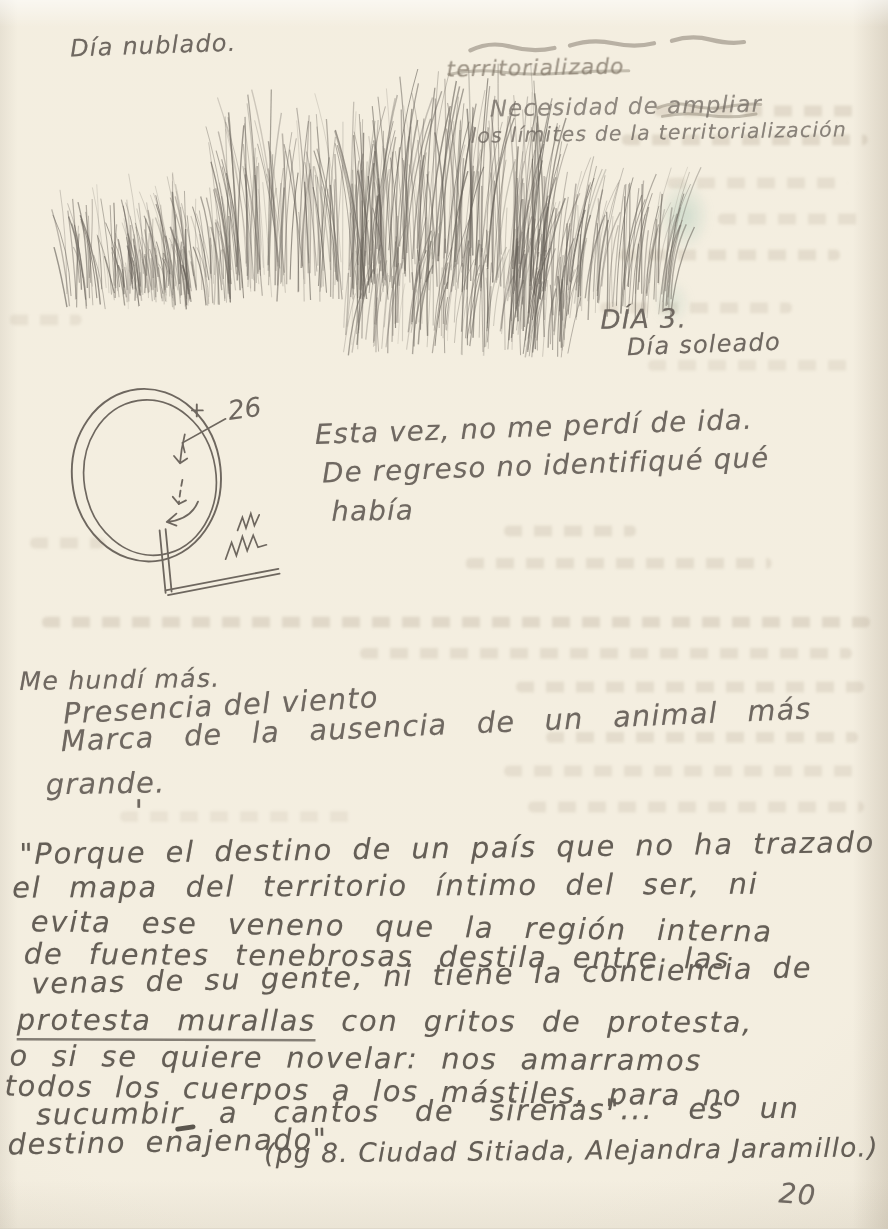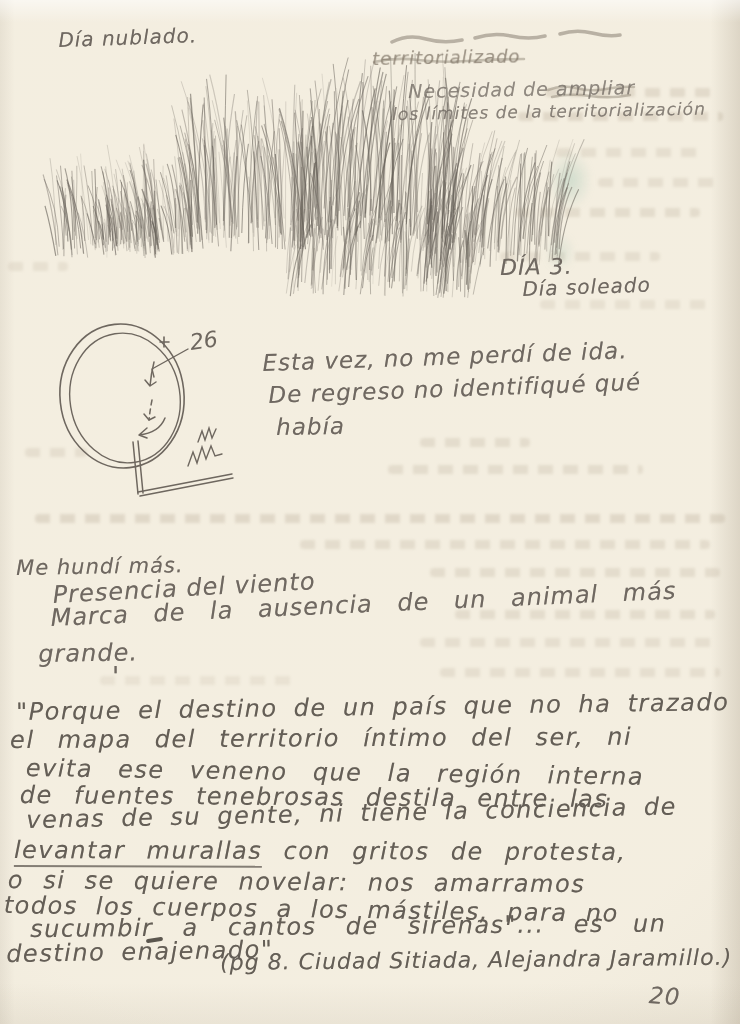--- a/index.html
+++ b/index.html
@@ -788,21 +788,21 @@
 
   <div class="hw" style="left:38px;top:640px;font-size:24px;transform:rotate(-1deg);">grande.</div>
 
   <div class="hw" style="left:112px;top:662px;font-size:26px;">'</div>
 
   <div class="hw quote" style="left:16px;top:698px;transform:rotate(-0.8deg);">"Porque el destino de un país que no ha trazado</div>
   <div class="hw quote" style="left:10px;top:726px;word-spacing:14px;transform:rotate(-0.3deg);">el mapa del territorio íntimo del ser, ni</div>
   <div class="hw quote" style="left:26px;top:754px;word-spacing:16px;transform:rotate(0.8deg);">evita ese veneno que la región interna</div>
   <div class="hw quote" style="left:20px;top:781px;word-spacing:12px;transform:rotate(0.4deg);">de fuentes tenebrosas destila entre las</div>
   <div class="hw quote" style="left:26px;top:806px;transform:rotate(-1.2deg);">venas de su gente, ni tiene la conciencia de</div>
-  <div class="hw quote" style="left:14px;top:836px;word-spacing:12px;transform:rotate(0.2deg);"><span class="underlined">levantar murallas</span><span> con gritos de protesta,</span></div>
+  <div class="hw quote" style="left:14px;top:836px;word-spacing:12px;transform:rotate(0.2deg);"><span class="underlined">protesta murallas</span><span> con gritos de protesta,</span></div>
   <div class="hw quote" style="left:8px;top:866px;word-spacing:10px;transform:rotate(0.4deg);">o si se quiere novelar: nos amarramos</div>
   <div class="hw quote" style="left:4px;top:891px;word-spacing:9px;transform:rotate(0.8deg);">todos los cuerpos a los mástiles, para no</div>
   <div class="hw quote" style="left:30px;top:915px;word-spacing:20px;transform:rotate(-0.5deg);">sucumbir a cantos de sirenas"... es un</div>
   <div class="inkdash" style="left:146px;top:938px;"></div>
   <div class="hw quote" style="left:6px;top:940px;transform:rotate(-1deg);">destino enajenado"</div>
   <div class="hw" style="left:220px;top:950px;font-size:22px;color:#645e56;transform:rotate(-0.6deg);">(pg 8. Ciudad Sitiada, Alejandra Jaramillo.)</div>
 
   <div class="hw" style="left:650px;top:982px;font-size:23px;transform:rotate(4deg);">20</div>
 
 </div>

